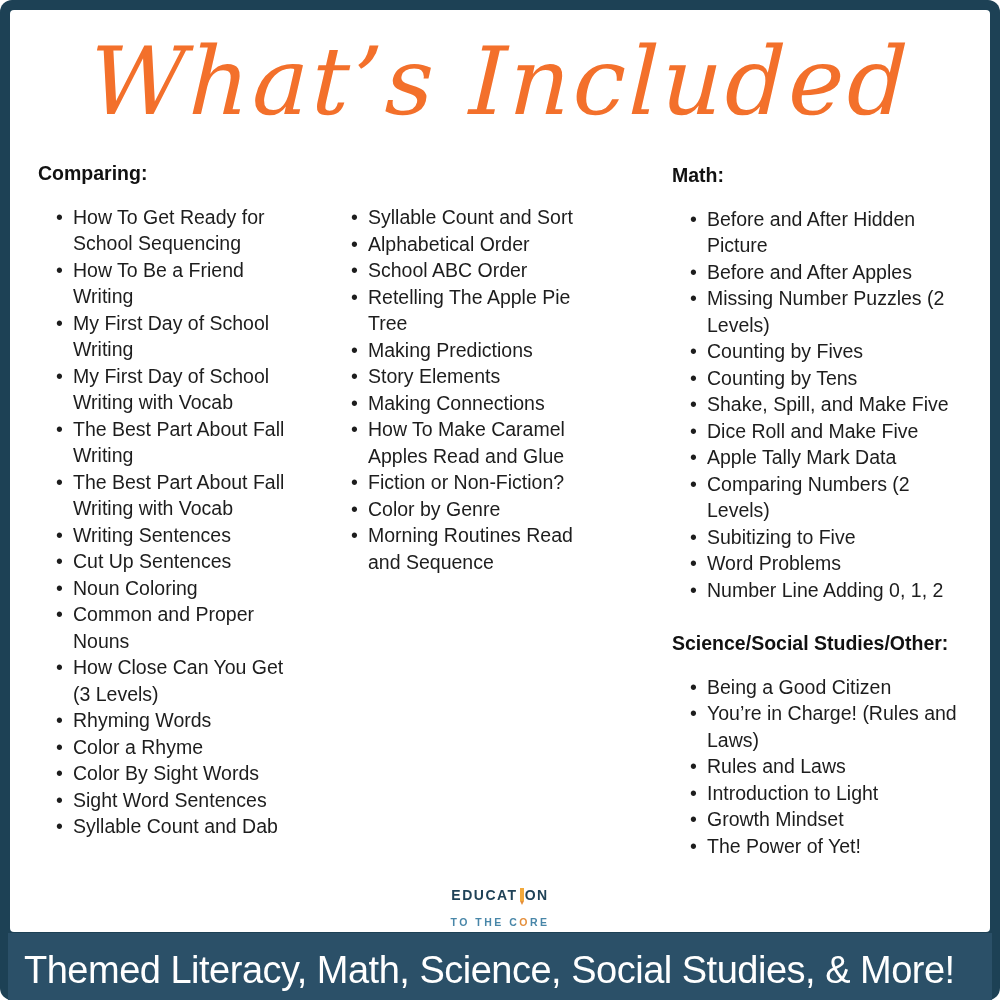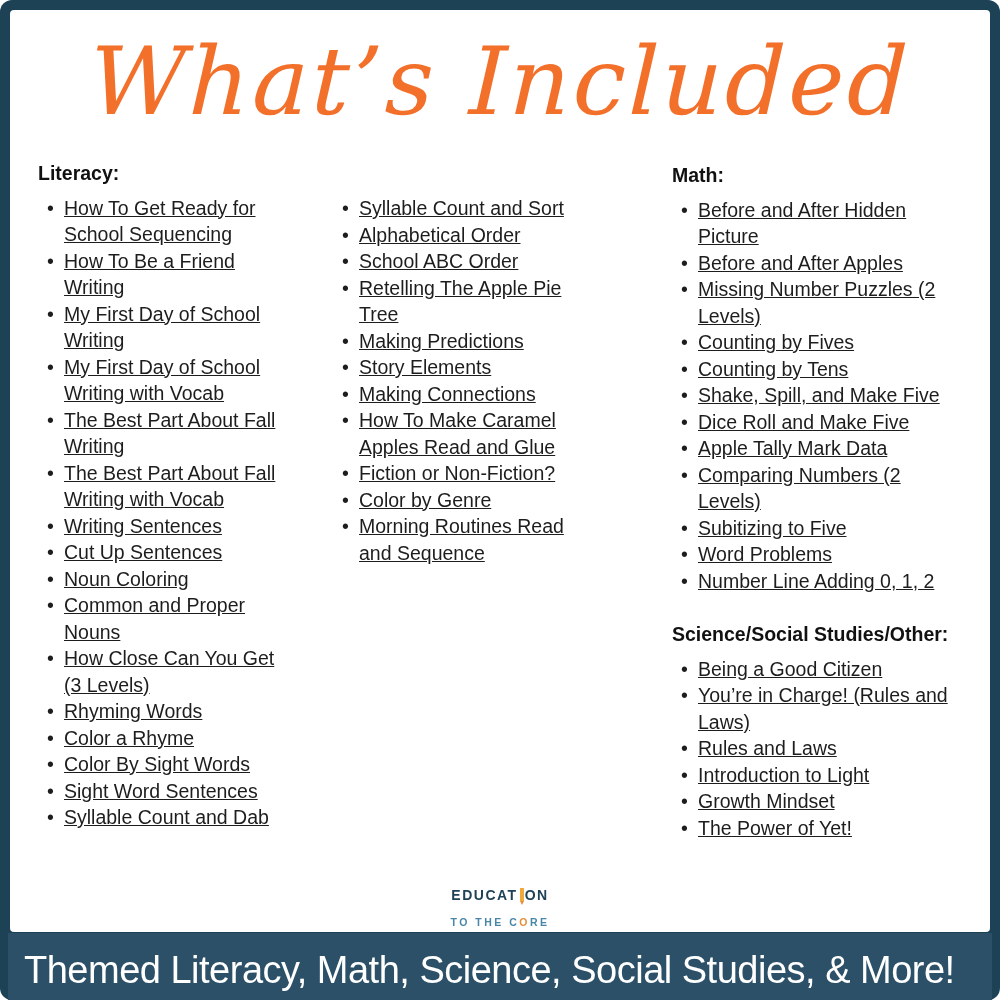--- a/index.html
+++ b/index.html
@@ -44,23 +44,22 @@
   }
   .col1{left:28px;top:150px;width:276px;}
   .col2{left:323px;top:177px;width:268px;}
   .col3{left:662px;top:152px;width:316px;}
   .section-header{
     font-weight:bold;
     color:#111111;
     white-space:pre-line;
   }
   ul.items{
-    margin:8px;padding:0;
+    margin:17px;padding:0;
     list-style:none;
-    text-decoration:underline;
   }
   ul.items li{
     position:relative;
     padding-left:18px;
     white-space:pre-line;
   }
   ul.items li::before{
     content:"\2022";
     position:absolute;
     left:1px;top:0;
@@ -129,21 +128,21 @@
 </head>
 <body>
 
 <div class="frame">
   <div class="content">
 
     <h1 class="title">What’s Included</h1>
 
     <div class="col col1">
       <div class="section">
-        <div class="section-header">Literacy:</div>
+        <div class="section-header">Comparing:</div>
         <ul class="items">
             <li>How To Get Ready for
 School Sequencing</li>
             <li>How To Be a Friend
 Writing</li>
             <li>My First Day of School
 Writing</li>
             <li>My First Day of School
 Writing with Vocab</li>
             <li>The Best Part About Fall

